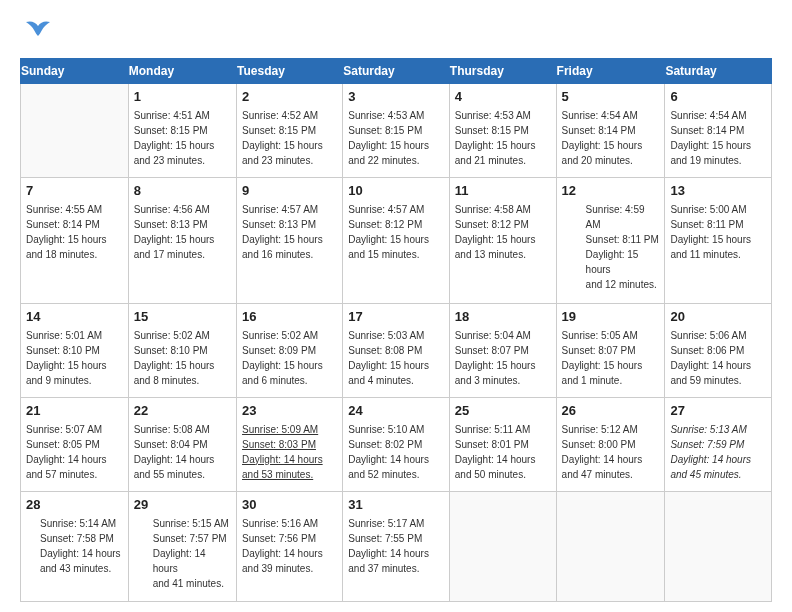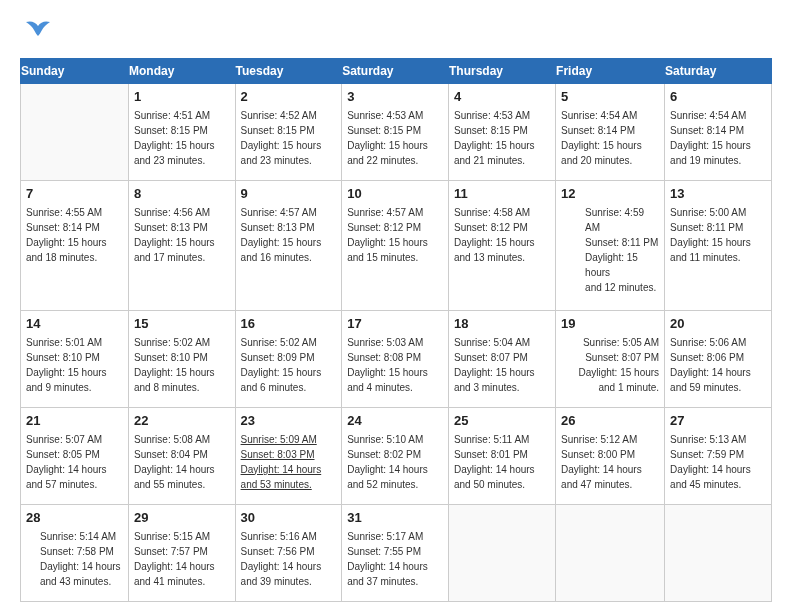--- a/index.html
+++ b/index.html
@@ -257,21 +257,21 @@
           </td>
           <td>
             <span class="day-num">18</span>
             <div class="day-info" style="white-space: pre-line;">Sunrise: 5:04 AM
 Sunset: 8:07 PM
 Daylight: 15 hours
 and 3 minutes.</div>
           </td>
           <td>
             <span class="day-num">19</span>
-            <div class="day-info" style="white-space: pre-line; text-align: right;">Sunrise: 5:05 AM
+            <div class="day-info" style="white-space: pre-line;">Sunrise: 5:05 AM
 Sunset: 8:07 PM
 Daylight: 15 hours
 and 1 minute.</div>
           </td>
           <td>
             <span class="day-num">20</span>
             <div class="day-info" style="white-space: pre-line;">Sunrise: 5:06 AM
 Sunset: 8:06 PM
 Daylight: 14 hours
 and 59 minutes.</div>
@@ -315,37 +315,37 @@
           </td>
           <td>
             <span class="day-num">26</span>
             <div class="day-info" style="white-space: pre-line;">Sunrise: 5:12 AM
 Sunset: 8:00 PM
 Daylight: 14 hours
 and 47 minutes.</div>
           </td>
           <td>
             <span class="day-num">27</span>
-            <div class="day-info" style="white-space: pre-line;">Sunrise: 5:13 AM
+            <div class="day-info" style="white-space: pre-line; font-style: italic;">Sunrise: 5:13 AM
 Sunset: 7:59 PM
 Daylight: 14 hours
 and 45 minutes.</div>
           </td>
         </tr>
         <tr class="week-row-last">
           <td>
             <span class="day-num">28</span>
             <div class="day-info" style="white-space: pre-line; margin-left: 14px;">Sunrise: 5:14 AM
 Sunset: 7:58 PM
 Daylight: 14 hours
 and 43 minutes.</div>
           </td>
           <td>
             <span class="day-num">29</span>
-            <div class="day-info" style="white-space: pre-line;">Sunrise: 5:15 AM
+            <div class="day-info" style="white-space: pre-line; margin-left: 19px;">Sunrise: 5:15 AM
 Sunset: 7:57 PM
 Daylight: 14 hours
 and 41 minutes.</div>
           </td>
           <td>
             <span class="day-num">30</span>
             <div class="day-info" style="white-space: pre-line;">Sunrise: 5:16 AM
 Sunset: 7:56 PM
 Daylight: 14 hours
 and 39 minutes.</div>

